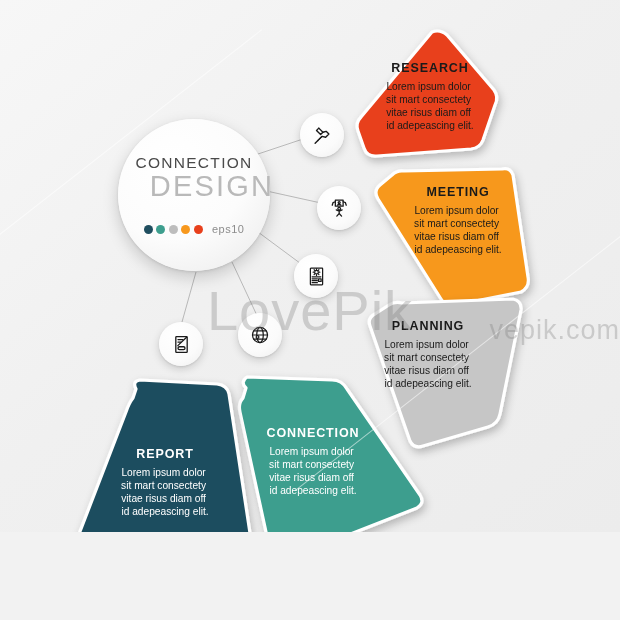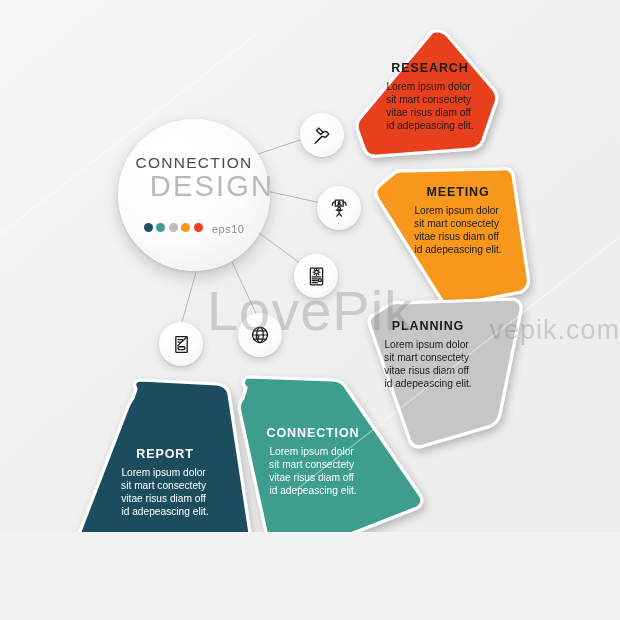--- a/index.html
+++ b/index.html
@@ -69,20 +69,21 @@
   #center-circle .line2 {
     font-size: 29px;
     letter-spacing: 2.2px;
     color: #b9b9b9;
     line-height: 1.05;
     margin-top: 1px;
     margin-left: 36px;
   }
   #center-circle .dotrow {
     display: flex;
+    align-items: center;
     margin-top: 22px;
     gap: 3.5px;
   }
   #center-circle .dot {
     width: 9px;
     height: 9px;
     border-radius: 50%;
     display: block;
   }
   #center-circle .eps {

